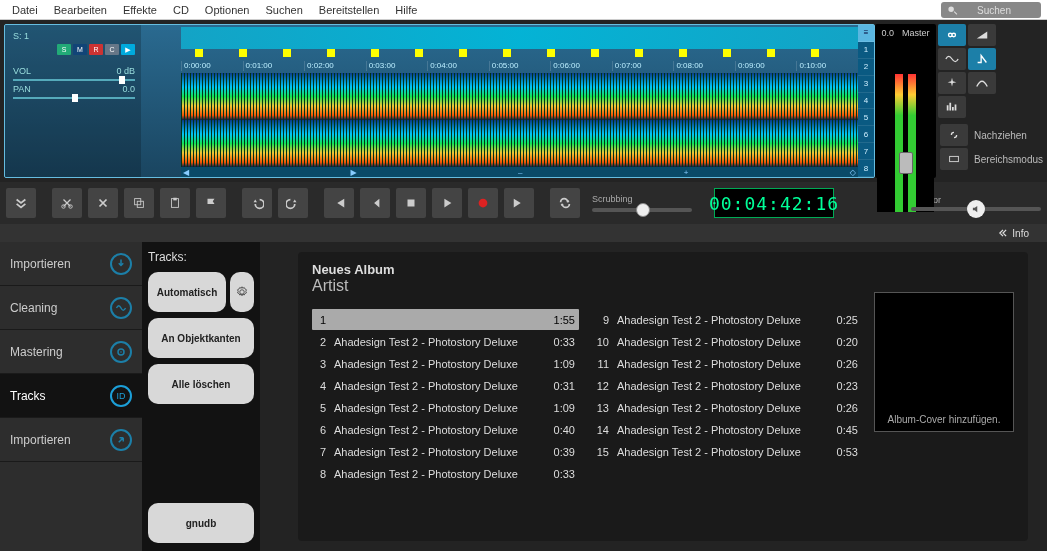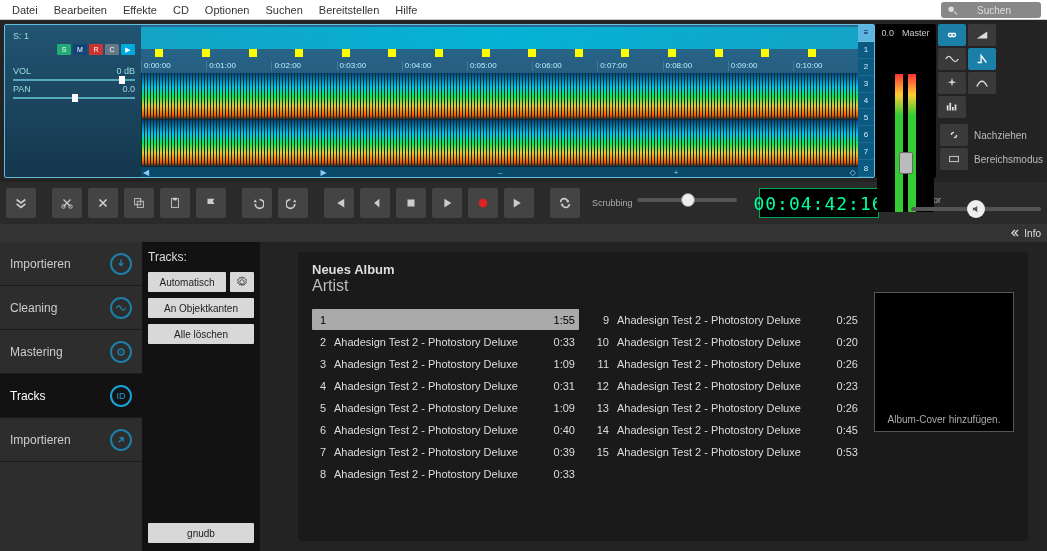--- a/index.html
+++ b/index.html
@@ -13,21 +13,21 @@
 .searchbox input { background:transparent; border:0; color:#ddd; font-size:10px; width:60px; outline:none; text-align:center; }
 .searchbox input::placeholder { color:#ddd; }
 
 
 .top { height:162px; display:flex; padding:4px; }
 .wave-wrap { flex:1; background:linear-gradient(#2a6a90,#1a4560); border:1px solid #66bde0; border-radius:2px; display:flex; position:relative; }
 .wave-left { width:136px; background:rgba(0,0,0,0.2); padding:6px 6px 6px 8px; display:flex; flex-direction:column; gap:3px; font-size:9px; color:#9dd; }
 .wave-left .row { display:flex; align-items:center; gap:4px; }
 .chip { width:14px; height:11px; display:inline-flex; align-items:center; justify-content:center; font-size:7px; border-radius:1px; }
 .chip.s { background:#2a7; color:#fff; } .chip.m { background:#147; color:#fff; } .chip.r { background:#c33; color:#fff; } .chip.c { background:#678; color:#fff; } .chip.p { background:#0ad; color:#fff; }
-.wave-main { flex:1; position:relative; overflow:hidden; }
+.wave-main { flex:1; position:relative; overflow:hidden;margin-left:40px; }
 .wave-over { position:absolute; top:2px; left:0; right:0; height:22px; background:linear-gradient(90deg,#1ac,#0bd,#1ac); opacity:.9; }
 .markers { position:absolute; top:24px; left:0; right:0; height:10px; }
 .marker { position:absolute; top:0; width:8px; height:8px; background:#ff0; }
 .timebar { position:absolute; top:36px; left:0; right:0; height:10px; font-size:8px; color:#bef; display:flex; }
 .timebar span { flex:1; border-left:1px solid rgba(255,255,255,.15); padding-left:2px; }
 .spectro { position:absolute; top:48px; bottom:10px; left:0; right:0; background:
   repeating-linear-gradient(90deg,#031 0,#031 1px,transparent 1px,transparent 3px),
   linear-gradient(180deg,#0a3a8a 0%,#0cf 15%,#1e5 25%,#fc3 35%,#f50 45%,#02184a 50%,#0a3a8a 50%,#0cf 65%,#1e5 75%,#fc3 85%,#f50 95%,#02184a 100%);
   opacity:.95;
 }
@@ -52,44 +52,44 @@
 .mode-row { display:flex; align-items:center; gap:6px; height:22px; padding-left:2px; }
 .mode-row .ibox { background:#3a3a3a; }
 .mode-row span { font-size:10px; color:#bbb; }
 
 
 .transport { height:42px; background:#2a2a2a; display:flex; align-items:center; padding:0 6px; gap:6px; }
 .tbtn { width:30px; height:30px; background:#444; border-radius:2px; display:flex; align-items:center; justify-content:center; cursor:pointer; }
 .tbtn svg { width:14px; height:14px; fill:#ccc; }
 .tbtn.rec svg { fill:#d22; }
 .tsep { width:4px; }
-.scrub { display:flex; flex-direction:row; gap:4px; margin-left:6px; }
+.scrub { display:flex; flex-direction:column; gap:4px; margin-left:6px; }
 .scrub-lbl { font-size:9px; color:#aaa; }
 .slider { width:100px; height:4px; background:#555; border-radius:2px; position:relative; }
 .slider .thumb { position:absolute; top:-5px; width:14px; height:14px; background:#eee; border-radius:50%; border:1px solid #888; }
 .timecode { margin-left:16px; width:120px; height:30px; background:#000; border:1px solid #0a5; display:flex; align-items:center; justify-content:center; color:#0f9; font-family:monospace; font-size:18px; letter-spacing:1px; }
 .monitor { margin-left:auto; display:flex; flex-direction:column; gap:2px; }
 .monitor .slider { width:130px; }
 .speaker-thumb { position:absolute; top:-7px; width:18px; height:18px; background:#eee; border-radius:50%; display:flex; align-items:center; justify-content:center; }
 
 
-.infostrip { height:18px; background:#333; display:flex; justify-content:flex-end; align-items:center; padding-right:6px; gap:4px; color:#ddd; font-size:10px; }
+.infostrip { height:18px; background:#333; display:flex; justify-content:flex-end; align-items:center; padding-right:18px; gap:4px; color:#ddd; font-size:10px; }
 .infostrip svg { width:10px; height:10px; fill:#ddd; }
 
 
 .lower { flex:1; display:flex; height:309px; }
 .sidetabs { width:142px; background:#2d2d2d; display:flex; flex-direction:column; }
 .stab { height:44px; border-bottom:1px solid #1a1a1a; display:flex; align-items:center; justify-content:space-between; padding:0 10px; color:#ccc; font-size:12px; cursor:pointer; }
 .stab.active { background:#121212; color:#fff; }
 .stab .ticon { width:22px; height:22px; border:2px solid #1c7fa8; border-radius:50%; display:flex; align-items:center; justify-content:center; font-size:9px; color:#1c7fa8; }
 .stab.active .ticon { border-color:#1c9fd8; color:#1c9fd8; }
 
 .trackpanel { width:118px; background:#121212; padding:8px 6px; display:flex; flex-direction:column; gap:6px; }
 .trackpanel h4 { font-size:12px; font-weight:normal; color:#ddd; margin-bottom:2px; }
-.pbtn { height:20px; background:#d8d8d8; color:#222; border-radius:1px; display:flex; align-items:center; justify-content:center; font-size:10px; cursor:pointer; }
+.pbtn { height:40px; background:#d8d8d8; color:#222; border-radius:10px; display:flex; align-items:center; justify-content:center; font-size:10px; cursor:pointer;font-weight:bold; }
 .pbtn-row { display:flex; gap:4px; }
 .pbtn-row .pbtn { flex:1; }
 .pbtn.cog { flex:0 0 24px; }
 .trackpanel .spacer { flex:1; }
 
 .tracklisting { flex:1; background:#232323; padding:10px 19px; position:relative;margin-left:19px; }
 .tl-inner { background:#1a1a1a; border-radius:4px; height:100%; padding:10px 14px; display:flex; gap:12px; }
 .tl-left { flex:1; }
 .tl-head { margin-bottom:14px; }
 .tl-head .al { font-size:13px; color:#ddd; font-weight:bold; }

